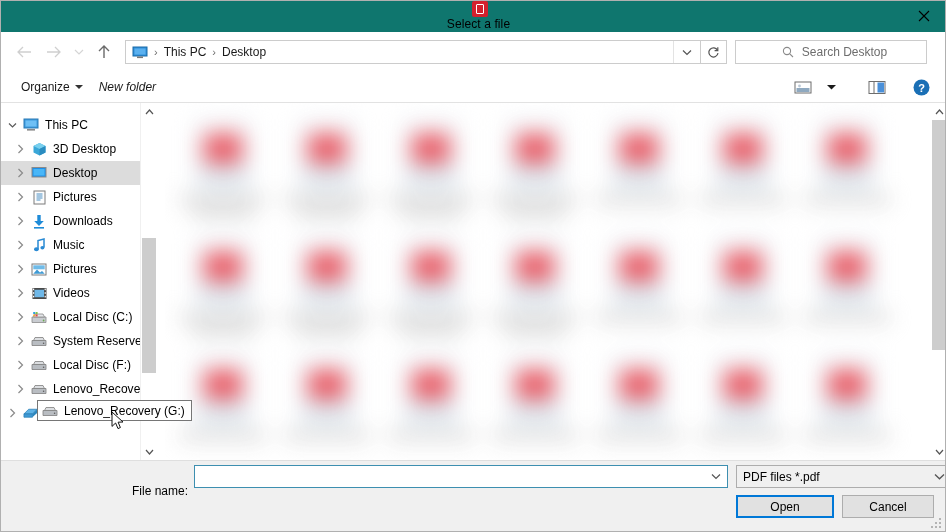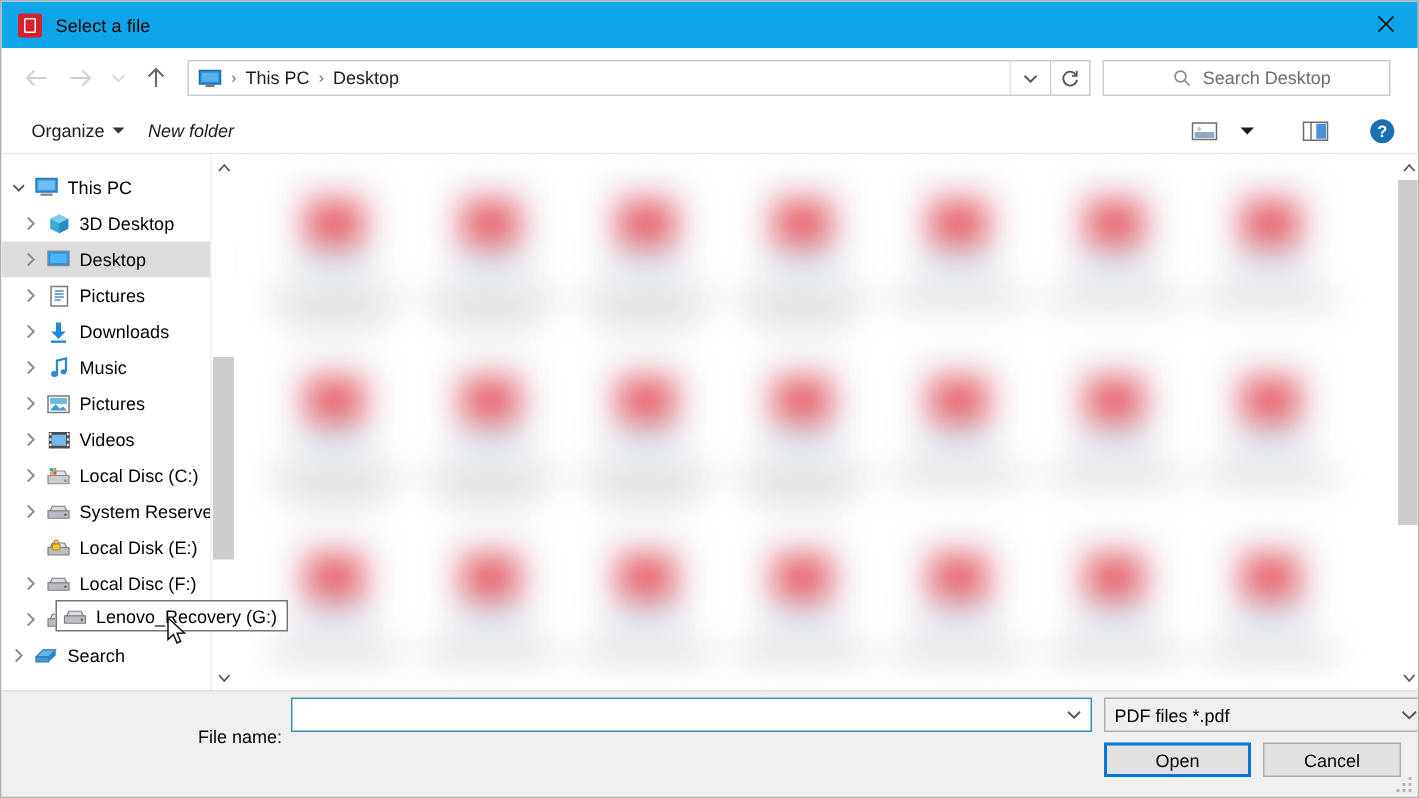--- a/index.html
+++ b/index.html
@@ -21,23 +21,24 @@
     border: 1px solid #b0b0b0;
     box-sizing: border-box;
     overflow: hidden;
   }
 
   
   #titlebar {
     position: absolute;
     left: 0; top: 0;
     width: 946px; height: 31px;
-    background: #0ea5e9;
-    display: flex;
-    align-items: center;
+    background: #0f766e;
+    display: flex;
+    align-items: center;
+    flex-direction: column;
   }
   #app-icon {
     width: 16px; height: 16px;
     margin-left: 11px;
     background: #d3212d;
     border-radius: 2px;
     position: relative;
     flex: none;
   }
   #app-icon::after {
@@ -710,32 +711,20 @@
           <span class="tree-icon">
             <svg width="16" height="12" viewBox="0 0 16 12">
               <path d="M1 5.5 H15 V10.5 H1 Z" fill="#b9bdc2" stroke="#7f7f7f" stroke-width="0.8"></path>
               <path d="M2.5 5.5 L4 2.5 H12 L13.5 5.5 Z" fill="#dcdee1" stroke="#7f7f7f" stroke-width="0.8"></path>
               <circle cx="12.6" cy="8.2" r="0.8" fill="#5c5c5c"></circle>
             </svg>
           </span>
           <span class="tree-label">System Reserved</span>
         </div>
 
-        <div class="tree-row">
-          <span class="tw indent1"></span>
-          <span class="tree-icon">
-            <svg width="16" height="13" viewBox="0 0 16 13">
-              <path d="M1 6 H15 V11 H1 Z" fill="#b9bdc2" stroke="#7f7f7f" stroke-width="0.8"></path>
-              <path d="M2.5 6 L4 3 H12 L13.5 6 Z" fill="#dcdee1" stroke="#7f7f7f" stroke-width="0.8"></path>
-              <rect x="4" y="3.6" width="5" height="4" rx="0.6" fill="#f2c33c" stroke="#b08c14" stroke-width="0.7"></rect>
-              <path d="M5.2 3.6 V2.4 A1.3 1.3 0 0 1 7.8 2.4 V3.6" stroke="#b08c14" stroke-width="0.9" fill="none"></path>
-            </svg>
-          </span>
-          <span class="tree-label">Local Disk (E:)</span>
-        </div>
 
         <div class="tree-row">
           <span class="tw indent1">
             <svg width="7" height="10" viewBox="0 0 7 10">
                 <path d="M1.5 1 L5.5 5 L1.5 9" stroke="#8a8a8a" stroke-width="1.2" fill="none"></path>
               </svg>
           </span>
           <span class="tree-icon">
             <svg width="16" height="12" viewBox="0 0 16 12">
               <path d="M1 5.5 H15 V10.5 H1 Z" fill="#b9bdc2" stroke="#7f7f7f" stroke-width="0.8"></path>

